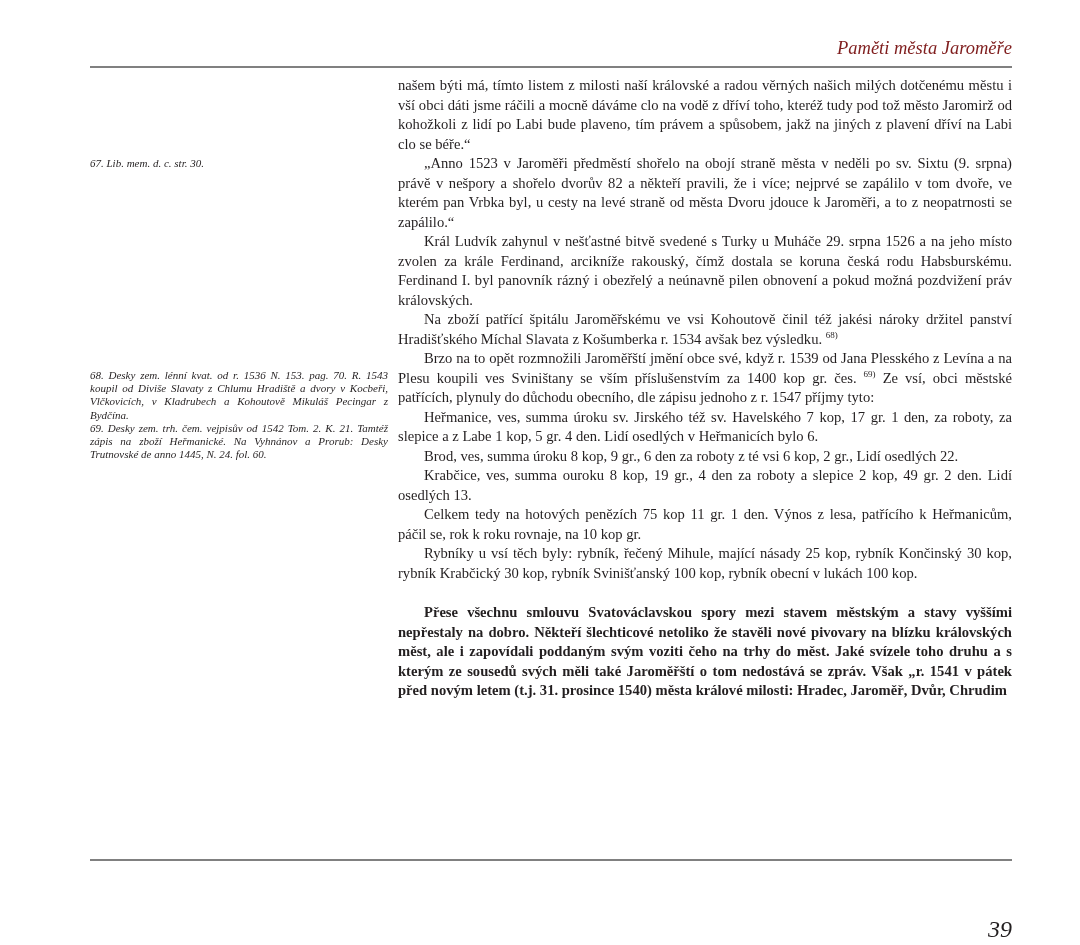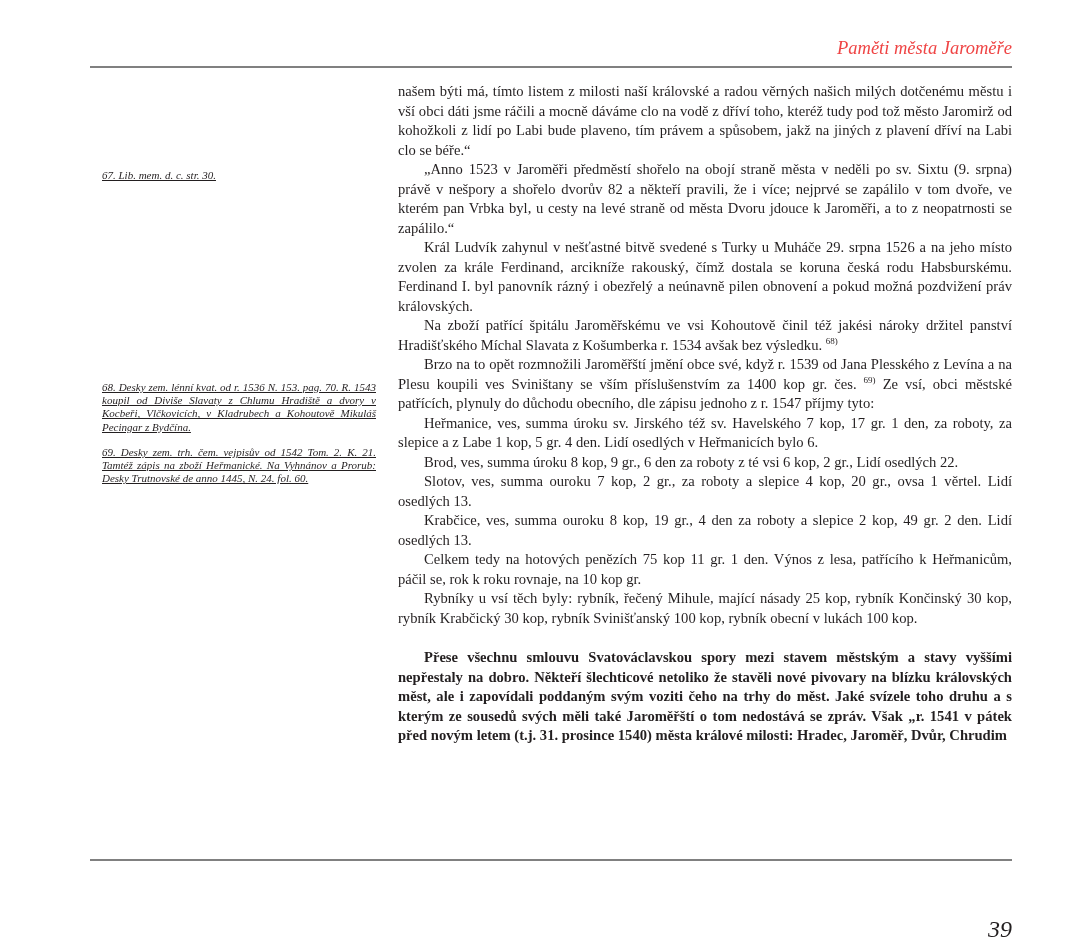--- a/index.html
+++ b/index.html
@@ -1,29 +1,29 @@
 <!DOCTYPE html>
 <html><head>
 <meta charset="utf-8">
 <style>
   html, body { margin: 0; padding: 0; background: #ffffff; }
   body { width: 1080px; height: 945px; position: relative; overflow: hidden;
          font-family: "Liberation Serif", "DejaVu Serif", serif; color: #231f20; }
   .running-head { position: absolute; right: 68px; top: 38px; font-style: italic;
-                  font-size: 18.5px; color: #ef4444; }
+                  font-size: 18.5px; color: #7f1d1d; }
   .rule { position: absolute; left: 90px; width: 922px; height: 2px; background: #808080; }
   .rule.top { top: 66px; }
   .rule.bottom { top: 859px; }
   .page-number { position: absolute; right: 68px; top: 916px; font-style: italic; font-size: 24px; }
   .notes { position: absolute; left: 90px; width: 298px; font-style: italic; font-size: 11px;
            line-height: 13.2px; text-align: justify; color: #231f20; }
-  .notes p { margin: 12px; text-decoration: underline; }
+  .notes p { margin: 0; }
   .note-67 { top: 157px; }
   .note-68 { top: 369px; }
-  .main { position: absolute; left: 398px; top: 82px; width: 614px; font-size: 14.6px;
+  .main { position: absolute; left: 398px; top: 76px; width: 614px; font-size: 14.6px;
           line-height: 19.5px; text-align: justify; }
   .main p { margin: 0; text-indent: 26px; }
   .main p.noindent { text-indent: 0; }
   .main p.gap { margin-top: 20px; font-weight: bold; }
   sup { font-size: 9px; vertical-align: super; line-height: 0; }
 </style>
 </head>
 <body>
 
 <div class="running-head">Paměti města Jaroměře</div>
@@ -38,21 +38,20 @@
 </div>
 
 <div class="main">
   <p class="noindent">našem býti má, tímto listem z milosti naší královské a radou věrných našich milých dotčenému městu i vší obci dáti jsme ráčili a mocně dáváme clo na vodě z dříví toho, kteréž tudy pod tož město Jaromirž od kohožkoli z lidí po Labi bude plaveno, tím právem a spůsobem, jakž na jiných z plavení dříví na Labi clo se béře.“</p>
   <p>„Anno 1523 v Jaroměři předměstí shořelo na obojí straně města v neděli po sv. Sixtu (9. srpna) právě v nešpory a shořelo dvorův 82 a někteří pravili, že i více; nejprvé se zapálilo v tom dvoře, ve kterém pan Vrbka byl, u cesty na levé straně od města Dvoru jdouce k Jaroměři, a to z neopatrnosti se zapálilo.“</p>
   <p>Král Ludvík zahynul v nešťastné bitvě svedené s Turky u Muháče 29. srpna 1526 a na jeho místo zvolen za krále Ferdinand, arcikníže rakouský, čímž dostala se koruna česká rodu Habsburskému. Ferdinand I. byl panovník rázný i obezřelý a neúnavně pilen obnovení a pokud možná pozdvižení práv královských.</p>
   <p><span>Na zboží patřící špitálu Jaroměřskému ve vsi Kohoutově činil též jakési nároky držitel panství Hradišťského Míchal Slavata z Košumberka r. 1534 avšak bez výsledku. </span><sup>68)</sup></p>
   <p><span>Brzo na to opět rozmnožili Jaroměřští jmění obce své, když r. 1539 od Jana Plesského z Levína a na Plesu koupili ves Sviništany se vším příslušenstvím za 1400 kop gr. čes. </span><sup>69)</sup><span> Ze vsí, obci městské patřících, plynuly do důchodu obecního, dle zápisu jednoho z r. 1547 příjmy tyto:</span></p>
   <p>Heřmanice, ves, summa úroku sv. Jirského též sv. Havelského 7 kop, 17 gr. 1 den, za roboty, za slepice a z Labe 1 kop, 5 gr. 4 den. Lidí osedlých v Heřmanicích bylo 6.</p>
   <p>Brod, ves, summa úroku 8 kop, 9 gr., 6 den za roboty z té vsi 6 kop, 2 gr., Lidí osedlých 22.</p>
-  <p>Slotov, ves, summa ouroku 7 kop, 2 gr., za roboty a slepice 4 kop, 20 gr., ovsa 1 věrtel. Lidí osedlých 13.</p>
   <p>Krabčice, ves, summa ouroku 8 kop, 19 gr., 4 den za roboty a slepice 2 kop, 49 gr. 2 den. Lidí osedlých 13.</p>
   <p>Celkem tedy na hotových penězích 75 kop 11 gr. 1 den. Výnos z lesa, patřícího k Heřmanicům, páčil se, rok k roku rovnaje, na 10 kop gr.</p>
   <p>Rybníky u vsí těch byly: rybník, řečený Mihule, mající násady 25 kop, rybník Končinský 30 kop, rybník Krabčický 30 kop, rybník Svinišťanský 100 kop, rybník obecní v lukách 100 kop.</p>
   <p class="gap">Přese všechnu smlouvu Svatováclavskou spory mezi stavem městským a stavy vyššími nepřestaly na dobro. Někteří šlechticové netoliko že stavěli nové pivovary na blízku královských měst, ale i zapovídali poddaným svým voziti čeho na trhy do měst. Jaké svízele toho druhu a s kterým ze sousedů svých měli také Jaroměřští o tom nedostává se zpráv. Však „r. 1541 v pátek před novým letem (t.j. 31. prosince 1540) města králové milosti: Hradec, Jaroměř, Dvůr, Chrudim</p>
 </div>
 
 <div class="rule bottom"></div>
 <div class="page-number">39</div>
 
 </body></html>

